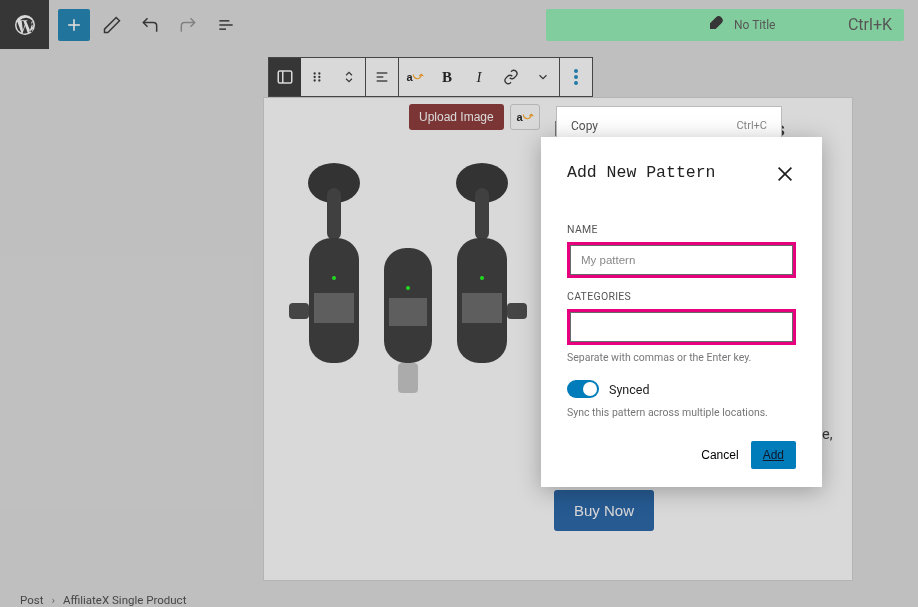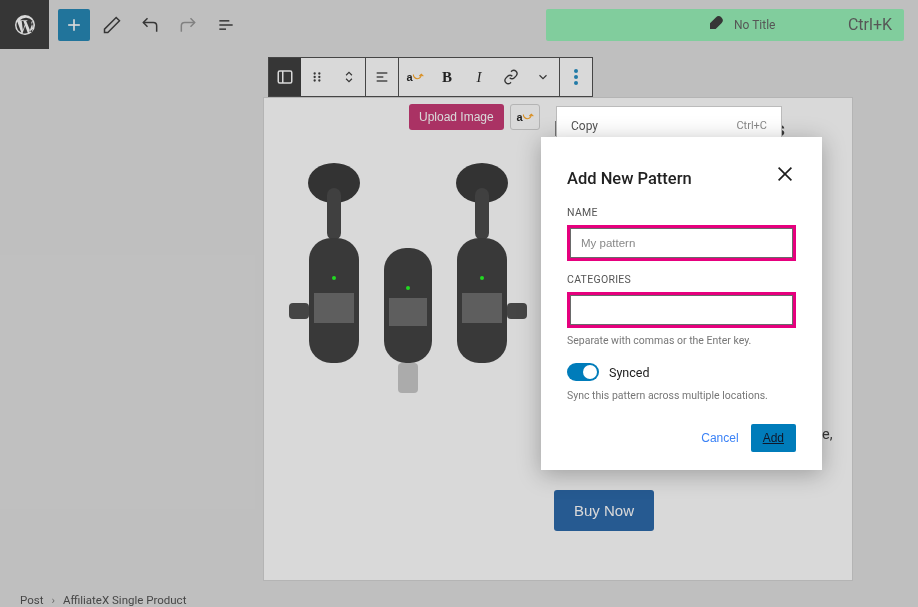--- a/index.html
+++ b/index.html
@@ -9,49 +9,49 @@
   .wp-logo { width: 49px; height: 49px; background: #1e1e1e; display: flex; align-items: center; justify-content: center; }
   .wp-logo svg { width: 24px; height: 24px; fill: #fff; }
   .add-btn { width: 32px; height: 32px; background: #0073aa; color: #fff; display: flex; align-items: center; justify-content: center; margin-left: 9px; border-radius: 2px; cursor: pointer;}
   .tb-icon { width: 32px; height: 32px; display: flex; align-items: center; justify-content: center; color: #1e1e1e; cursor: pointer; margin-left: 6px; }
   .title-field { margin-left: auto; margin-right: 14px; width: 358px; height: 32px; background: #86efac; border-radius: 2px; display: flex; align-items: center; padding: 0 12px; color: #4a4a4a; font-size: 12px;}
   .title-field .feather { margin-right: 10px; margin-left: 150px;}
   .title-field .kbd { margin-left: auto; font-size: 16px; color: #4a4a4a;}
   .dimmer { position: absolute; inset: 0; background: rgba(120,120,120,0.28); z-index: 5; }
   .canvas { position: absolute; left: 263px; top: 97px; width: 590px; height: 484px; background: #fff; border: 1px solid #ccc; z-index: 2; overflow: hidden;}
   .best-badge { position: absolute; left: -6px; top: 2px; background: #d8000c; color: #fff; padding: 6px 14px; font-size: 13px; }
-  .upload-btn { position: absolute; left: 145px; top: 6px; background: #be185d; color: #fff; padding: 6px 10px; border-radius: 3px; font-size: 12px; border:none; cursor: pointer;}
+  .upload-btn { position: absolute; left: 145px; top: 6px; background: #7f1d1d; color: #fff; padding: 6px 10px; border-radius: 3px; font-size: 12px; border:none; cursor: pointer;}
   .az-btn { position: absolute; left: 246px; top: 6px; width: 30px; height: 26px; background: #fff; border: 1px solid #ccc; border-radius: 3px; display:flex;align-items:center;justify-content:center;}
   .canvas-body-right { position: absolute; left: 290px; top: 18px; width: 290px; }
   .prod-title { font-size: 20px; font-weight: 600; color: #222; line-height: 1.3; }
   .prod-desc { font-size: 14.5px; color: #222; margin-top: 235px; line-height: 1.45; }
   .buy-btn { background: #084f9b; color: #fff; border: none; padding: 12px 20px; font-size: 15px; margin-top: 24px; border-radius: 3px; cursor: pointer; }
   .block-toolbar { position: absolute; left: 268px; top: 57px; height: 40px; display: flex; background: #fff; border: 1px solid #333; z-index: 3; }
   .tb-group { display: flex; border-right: 1px solid #333; }
   .tb-btn { width: 32px; height: 38px; display: flex; align-items: center; justify-content: center; cursor: pointer; font-family: serif;}
   .tb-btn.active { background: #1e1e1e; color: #fff; }
   .context-menu { position: absolute; left: 556px; top: 106px; width: 226px; background: #fff; border: 1px solid #bbb; z-index: 6; padding: 6px 0;}
   .cm-item { display: flex; justify-content: space-between; padding: 6px 14px; font-size: 12px; color: #555; cursor: pointer;}
   .cm-item kbd { font-family: inherit; font-size: 11px; color: #888;}
   .modal { position: absolute; left: 541px; top: 137px; width: 281px; background: #fff; z-index: 10; box-shadow: 0 4px 22px rgba(0,0,0,0.28); padding: 26px 26px 18px 26px; }
-  .modal-head { display: flex; justify-content: space-between; align-items: flex-end; margin-bottom: 18px;}
+  .modal-head { display: flex; justify-content: space-between; align-items: flex-start; margin-bottom: 34px; font-family: Liberation Mono, monospace;}
   .modal-title { font-size: 16.5px; font-weight: 500; color: #222; }
   .modal-close { cursor: pointer; }
   .fld-label { font-size: 10.5px; letter-spacing: 0.3px; color: #555; text-transform: uppercase; margin-bottom: 6px; margin-top: 6px;}
   .hl-wrap { border: 3px solid #e6007e; padding: 0; margin-bottom: 12px; }
   .hl-wrap input { width: 100%; border: 1px solid #6a6a6a; padding: 8px 10px; font-size: 11.5px; color: #666; outline: none;}
   .hl-wrap input::placeholder { color: #888; }
   .help-text { font-size: 10.5px; color: #777; margin-top: -6px; margin-bottom: 16px;}
   .sync-row { display:flex; align-items:center; margin-bottom: 8px;}
   .toggle { width: 32px; height: 18px; background: #007cba; border-radius: 9px; position: relative; margin-right: 10px; cursor: pointer;}
   .toggle:after { content:''; width:14px; height:14px; background:#fff; border-radius:50%; position:absolute; right:2px; top:2px;}
   .sync-label { font-size: 12.5px; color: #222;}
   .sync-help { font-size: 10.5px; color: #777; margin-bottom: 22px;}
   .modal-actions { display:flex; justify-content:flex-end; gap:12px; align-items: center;}
-  .btn-cancel { color: #3b82f6; font-size: 12px; cursor: pointer; background:none; border:none;}
+  .btn-cancel { color: #000000; font-size: 12px; cursor: pointer; background:none; border:none;}
   .btn-add { background: #007cba; color: #0f172a; border:none; padding: 7px 12px; font-size: 12px; border-radius: 2px; cursor: pointer; text-decoration: underline;}
   .breadcrumb { position: absolute; left: 0; bottom: 0; width: 100%; height: 14px; background: #dcdcdc; display:flex; align-items:center; padding-left: 20px; font-size: 11.5px; color: #333; z-index: 4;}
   .breadcrumb .crumb-sep { margin: 0 8px; color: #666;}
   .az-logo { font-family: sans-serif; font-size: 11px; font-weight:bold; }
   .az-logo .arr { color:#ff9900; position:relative; top:-2px; font-size:10px;}
   .mic-svg { position: absolute; left: 10px; top: 30px; width: 268px; height: 300px; }
 </style>
 </head>
 <body>
 

